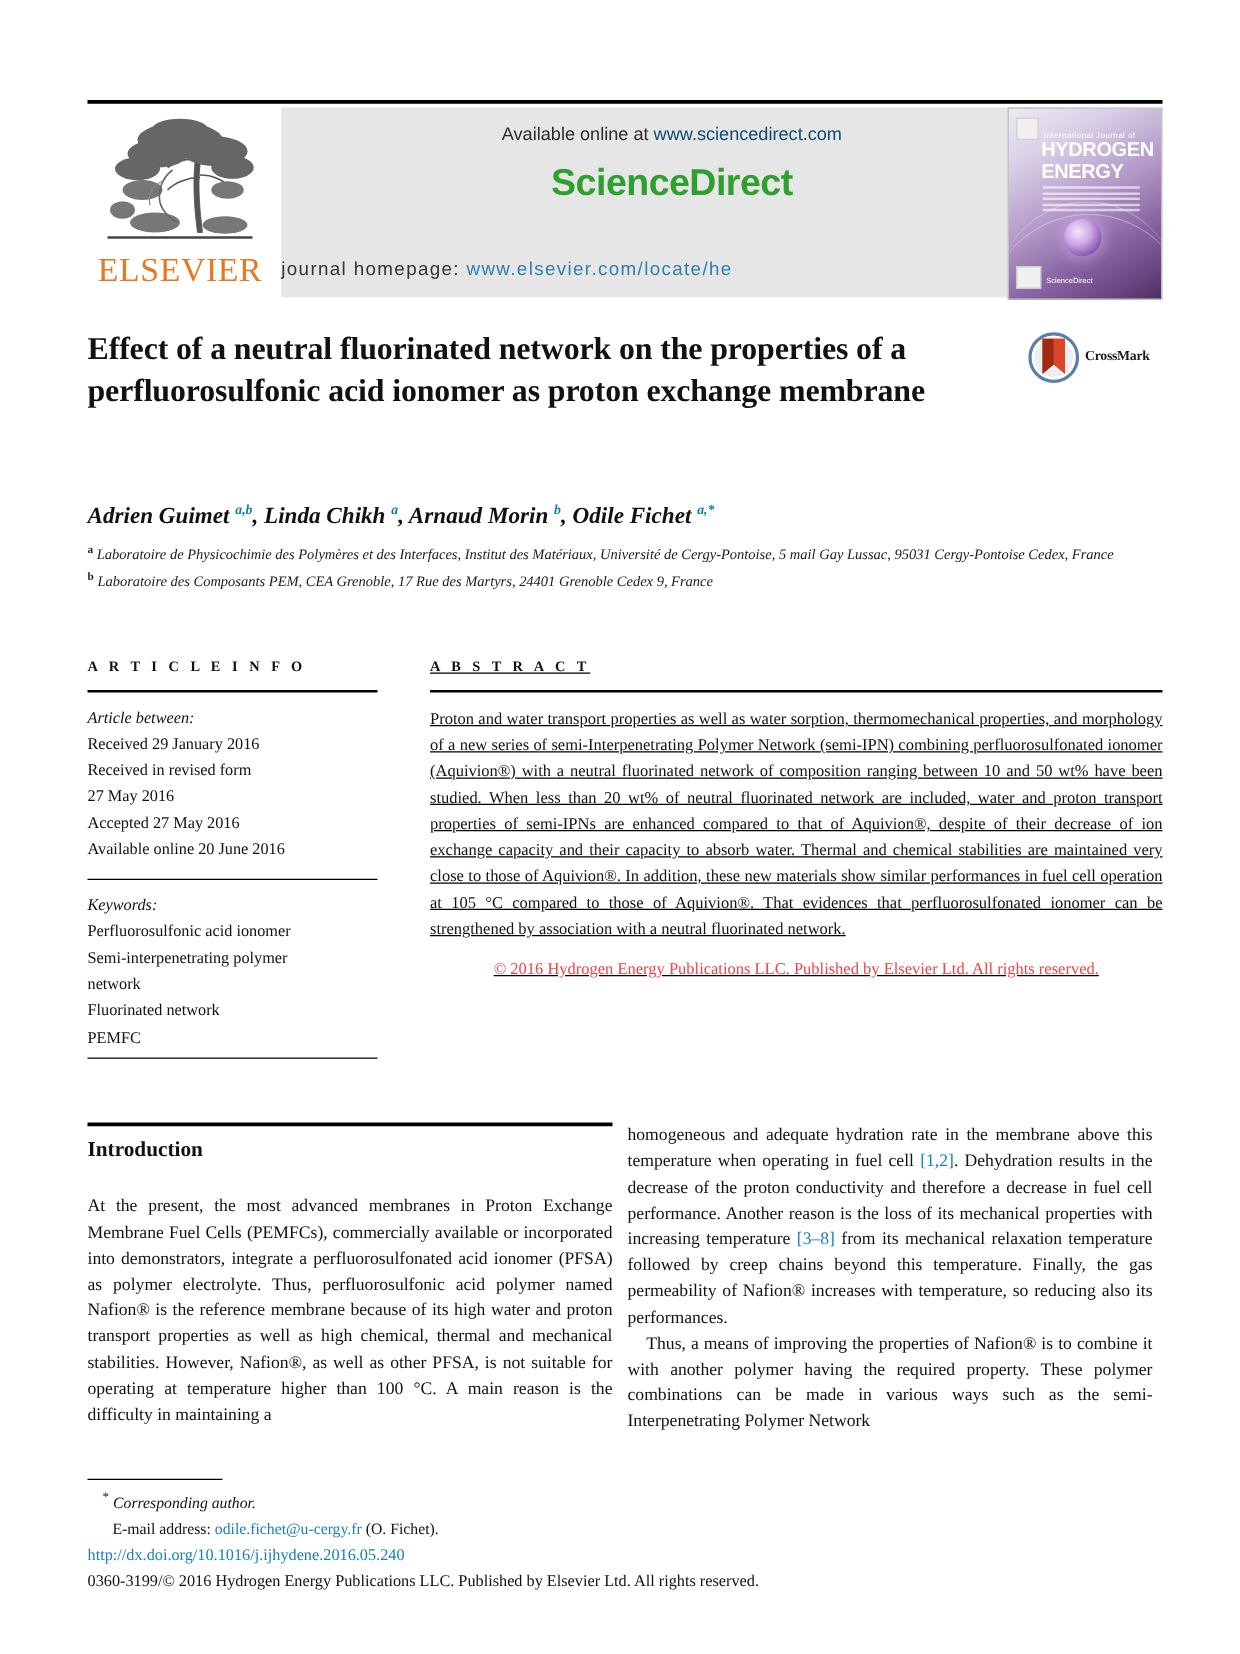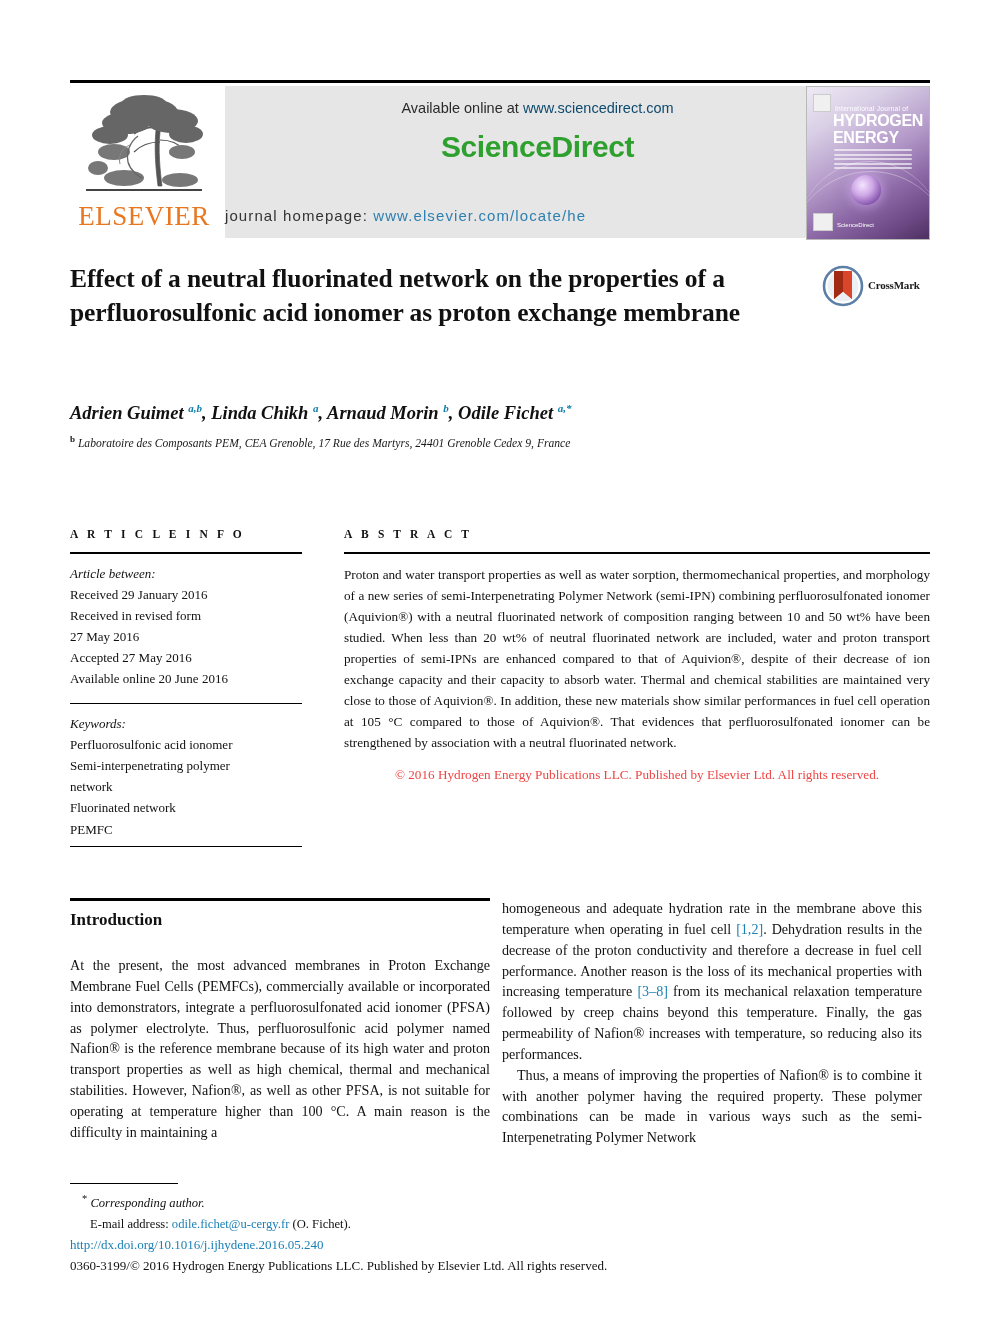--- a/index.html
+++ b/index.html
@@ -179,21 +179,21 @@
     font-size:13px;line-height:1.62;color:#111;margin-top:9px;
   }
   .info-body .lbl{font-style:italic;}
   .kw-rule{height:1px;background:#000;margin-top:14px;}
   .kw-body{
     font-family:"Liberation Serif", serif;
     font-size:13px;line-height:1.62;color:#111;margin-top:9px;
   }
   .kw-body .lbl{font-style:italic;}
 
-  .abs-col{position:absolute;left:344px;top:528px;width:586px;}
+  .abs-col{position:absolute;left:344px;top:528px;width:586px;text-decoration:underline;}
   .abs-col .hr-med{margin-top:12px;}
   .abs-body{
     font-family:"Liberation Serif", serif;
     font-size:13.2px;line-height:1.59;color:#111;
     text-align:justify;
     margin-top:11px;
   }
   .abs-copy{
     font-family:"Liberation Serif", serif;
     font-size:13.2px;line-height:1.59;color:#ef4444;
@@ -324,20 +324,21 @@
       <circle cx="21" cy="21" r="15.5" fill="#eceff3"></circle>
       <path d="M12 6 L30 6 L30 34 L21 26.5 L12 34 Z" fill="#c0341b"></path>
       <path d="M12 6 L21 6 L21 26.5 L12 34 Z" fill="#a02a14"></path>
       <path d="M21 6 L30 6 L30 34 L21 26.5 Z" fill="#d8472a"></path>
     </svg>
     <div class="cm-label">CrossMark</div>
   </div>
 
   <div class="authors">Adrien Guimet <sup>a,b</sup>, Linda Chikh <sup>a</sup>, Arnaud Morin <sup>b</sup>, Odile Fichet <sup>a,*</sup></div>
   <div class="affils">
+    <div><sup>a</sup> <span>Laboratoire de Physicochimie des Polymères et des Interfaces, Institut des Matériaux, Université de Cergy-Pontoise, 5 mail Gay Lussac, 95031 Cergy-Pontoise Cedex, France</span></div>
     <div><sup>b</sup> <span>Laboratoire des Composants PEM, CEA Grenoble, 17 Rue des Martyrs, 24401 Grenoble Cedex 9, France</span></div>
   </div>
 
   <div class="info-col">
     <div class="sec-head">A R T I C L E   I N F O</div>
     <div class="hr-med"></div>
     <div class="info-body">
       <div class="lbl">Article between:</div>
       <div>Received 29 January 2016</div>
       <div>Received in revised form</div>

